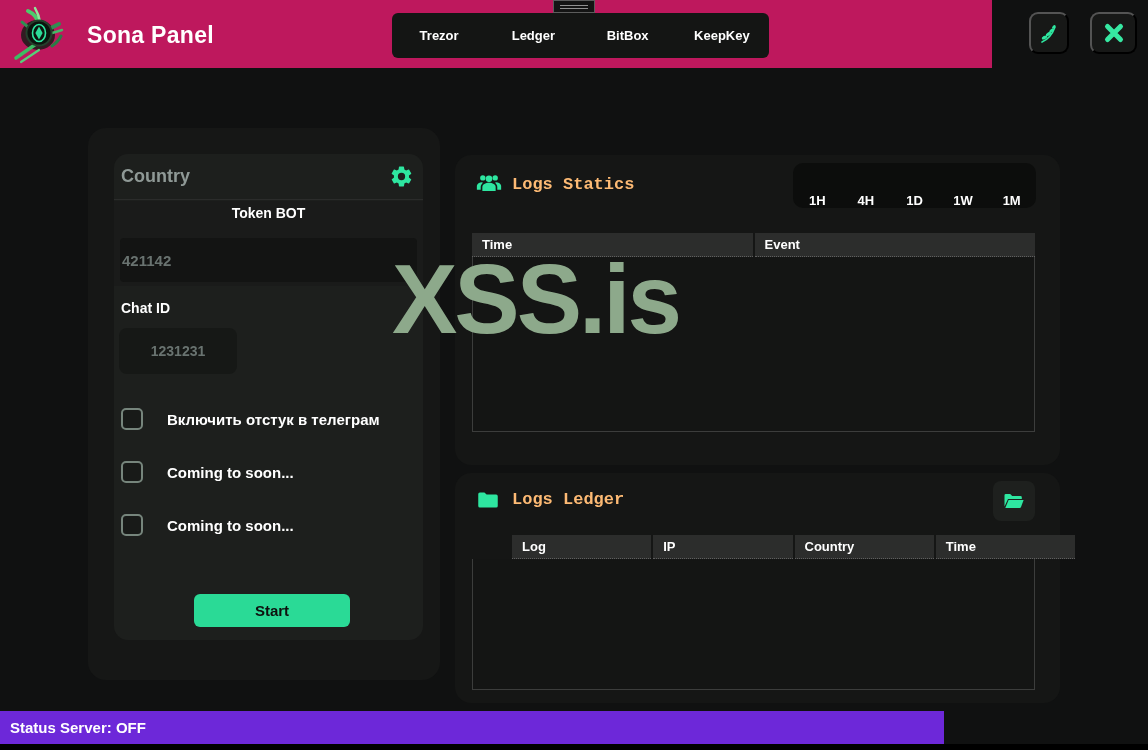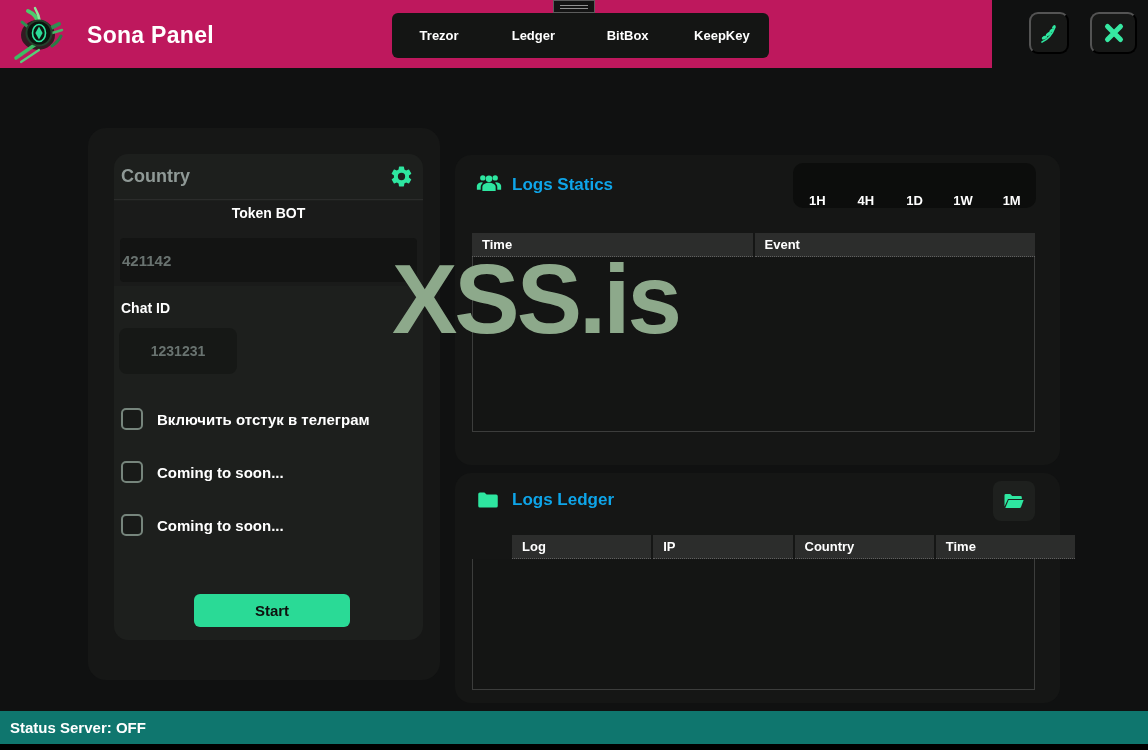--- a/index.html
+++ b/index.html
@@ -28,33 +28,33 @@
   .s-header{position:absolute;left:0;top:0;right:0;height:46px;display:flex;align-items:center;
        justify-content:space-between;padding:0 9px 0 7px;box-sizing:border-box;border-bottom:1px solid #2b2c2b;}
   .s-title{color:#8f9996;font-size:18px;font-weight:bold;}
   .token-section{position:absolute;left:0;top:47px;right:0;height:85px;background:#1a1b1a;}
   .token-label{margin:0;padding-top:4px;text-align:center;color:#ffffff;font-size:14px;font-weight:bold;}
   .token-input{position:absolute;left:6px;right:6px;top:37px;height:42px;background:#131413;border:0;
        border-radius:4px;text-align:left;color:#697370;font-size:15px;font-weight:bold;font-family:inherit;outline:none;}
   .chat-label{position:absolute;left:7px;top:146px;color:#ffffff;font-size:14px;font-weight:bold;}
   .chat-input{position:absolute;left:5px;top:174px;width:118px;height:46px;background:#161816;border:0;
        border-radius:8px;text-align:center;color:#697370;font-size:14px;font-weight:bold;font-family:inherit;outline:none;box-sizing:border-box;}
-  .cb-row{position:absolute;left:7px;display:flex;align-items:center;gap:14px;}
+  .cb-row{position:absolute;left:7px;display:flex;align-items:center;gap:24px;}
   .cb-row.r1{top:254px;} .cb-row.r2{top:307px;} .cb-row.r3{top:360px;}
   .checkbox{width:22px;height:22px;box-sizing:border-box;border:2px solid #76857c;border-radius:5px;
        background:#181a18;cursor:pointer;flex:0 0 auto;}
   .cb-label{color:#ffffff;font-size:15px;font-weight:bold;}
   .start-btn{position:absolute;left:80px;top:440px;width:156px;height:33px;background:#2ada96;border:0;
        border-radius:6px;color:#0e100e;font-size:15px;font-weight:bold;font-family:inherit;cursor:pointer;}
 
   
   .card{position:absolute;background:#151615;border-radius:16px;}
   .statics-card{left:455px;top:155px;width:605px;height:310px;}
   .ledger-card{left:455px;top:473px;width:605px;height:230px;}
-  .card-title{position:absolute;left:57px;color:#0ea5e9;font-size:17px;font-weight:bold;}
+  .card-title{position:absolute;left:57px;color:#fdba74;font-size:17px;font-weight:bold;font-family:Liberation Mono, monospace;}
   .statics-card .card-title{top:20px;}
   .ledger-card .card-title{top:17px;}
   .card-icon{position:absolute;left:20px;}
   .statics-card .card-icon{top:15px;}
   .ledger-card .card-icon{top:14px;}
   .filter-pill{position:absolute;left:338px;top:8px;width:243px;height:45px;background:#0c0d0c;
        border-radius:10px;display:flex;align-items:flex-end;}
   .filter-item{flex:1;text-align:center;color:#ffffff;font-size:13px;font-weight:bold;cursor:pointer;}
   .open-btn{position:absolute;left:538px;top:8px;width:42px;height:40px;background:#1e201e;border:0;
        border-radius:8px;display:flex;align-items:center;justify-content:center;cursor:pointer;}
@@ -66,21 +66,21 @@
   .th.w2{width:calc(50% - 1px);}
   .th.w4{width:calc(25% - 1.5px);}
   .tbl-body{position:absolute;left:17px;width:563px;box-sizing:border-box;
       border:1px solid #3c3d3c;border-top:none;background:#141514;}
   .statics-card .tbl-body{top:102px;height:175px;}
   .ledger-card .tbl-body{top:86px;height:131px;}
 
   
   .watermark{position:absolute;left:392px;top:250px;z-index:40;font-size:98px;font-weight:bold;
       color:#8da98b;line-height:1;letter-spacing:-3px;pointer-events:none;}
-  .footer{position:absolute;left:0;top:711px;width:1148px;height:33px;background:#0f766e;}
+  .footer{position:absolute;left:0;top:711px;width:944px;height:33px;background:#6d28d9;}
   .status-text{position:absolute;left:10px;top:8px;color:#ffffff;font-size:15px;font-weight:bold;}
   .bottom-bar{position:absolute;left:0;top:744px;width:1148px;height:6px;background:#000000;}
 </style>
 </head>
 <body>
 
 <div id="app">
 
   <div class="topbar">
     <svg class="logo" viewBox="0 0 64 64">

